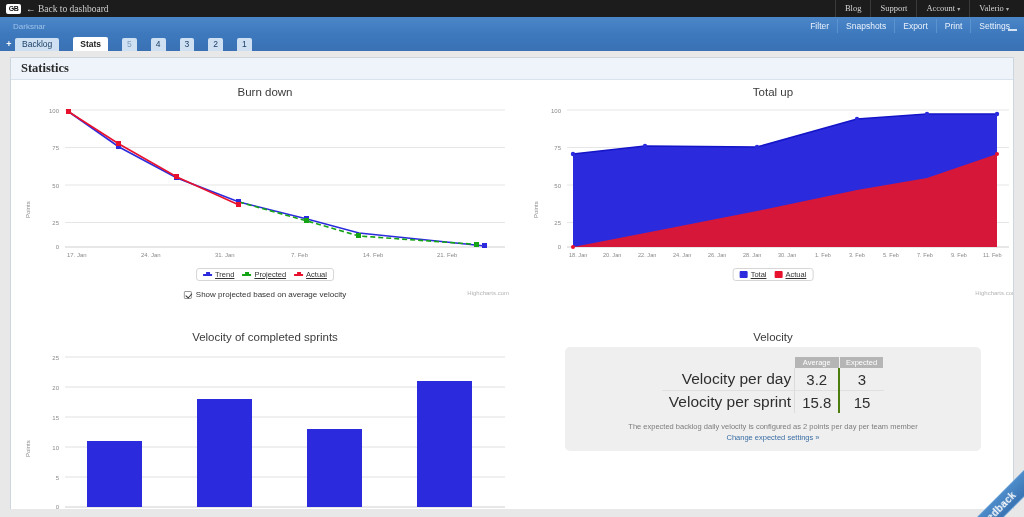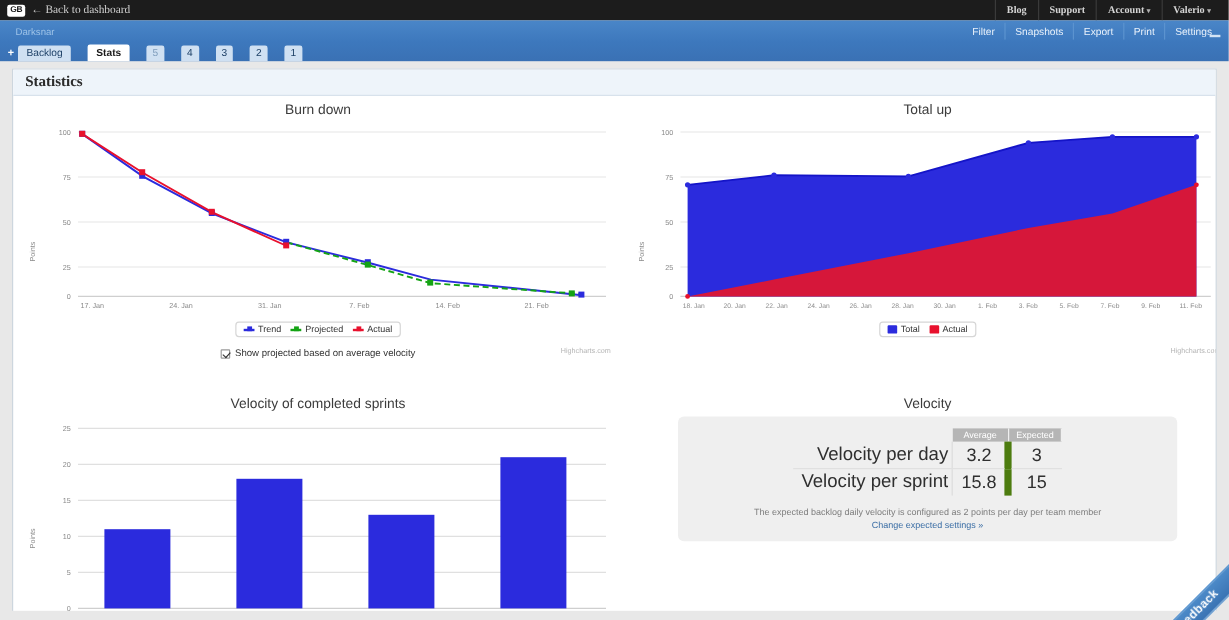--- a/index.html
+++ b/index.html
@@ -38,21 +38,20 @@
     font-size: 9.5px;
     text-decoration: none;
     font-family: "Liberation Serif", serif;
     white-space: nowrap;
   }
   .topbar-right {
     margin-left: auto;
     display: flex;
     align-items: center;
     height: 17px;
-    font-weight: bold;
   }
   .topbar-right .tb-item {
     color: #d5d5d5;
     font-size: 8.5px;
     font-family: "Liberation Serif", serif;
     padding: 0 9px;
     line-height: 17px;
     height: 17px;
     border-left: 1px solid #3a3a3a;
     white-space: nowrap;
@@ -204,21 +203,21 @@
     align-items: center;
     gap: 8px;
     border: 1px solid #d6d6d6;
     border-radius: 3px;
     background: #fff;
     padding: 1px 6px;
     font-size: 7.5px;
     color: #333;
     white-space: nowrap;
   }
-  .legend .li { display: flex; align-items: center; gap: 3px; }
+  .legend .li { display: flex; align-items: center; gap: 3px; text-decoration: underline; }
   .sw-line { width: 9px; height: 2px; position: relative; }
   .sw-line::after {
     content: ""; position: absolute;
     left: 2.5px; top: -1.5px;
     width: 4px; height: 4px;
     background: inherit;
   }
   .sw-box { width: 8px; height: 7px; border-radius: 1px; }
 
   .checkbox-row {
@@ -266,21 +265,21 @@
     font-weight: normal;
     padding: 1px 6px;
     border-right: 1px solid #efefef;
   }
   .vel-table th.blank { background: transparent; border: none; }
   .vel-table td {
     font-size: 15px;
     color: #2f2f2f;
     padding: 2px 7px;
     text-align: center;
-    border-right: 6px solid #4d7c0f;
+    border-right: 2px solid #4d7c0f;
     font-family: "Liberation Sans", sans-serif;
   }
   .vel-table td:last-child { border-right: none; }
   .vel-table td.rowlabel {
     text-align: right;
     font-size: 15.5px;
     padding-right: 3px;
     border-right: 1px solid #dcdcdc;
     white-space: nowrap;
   }

